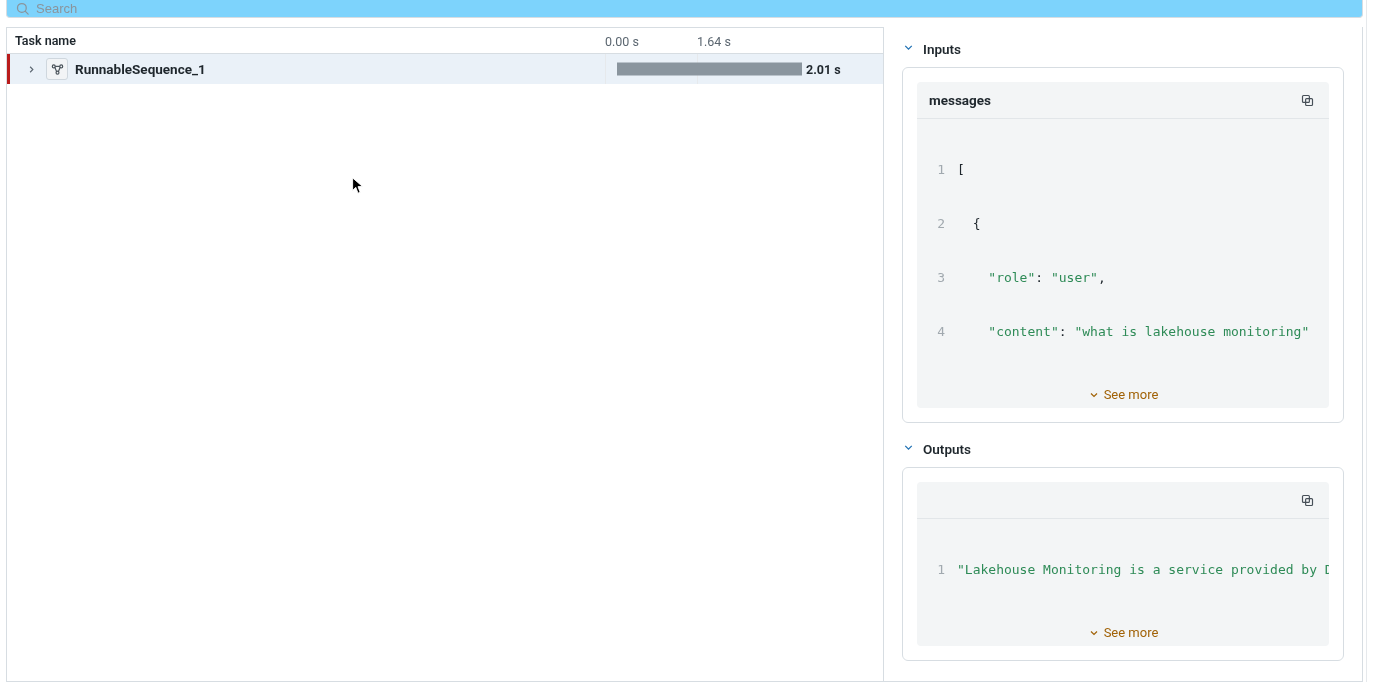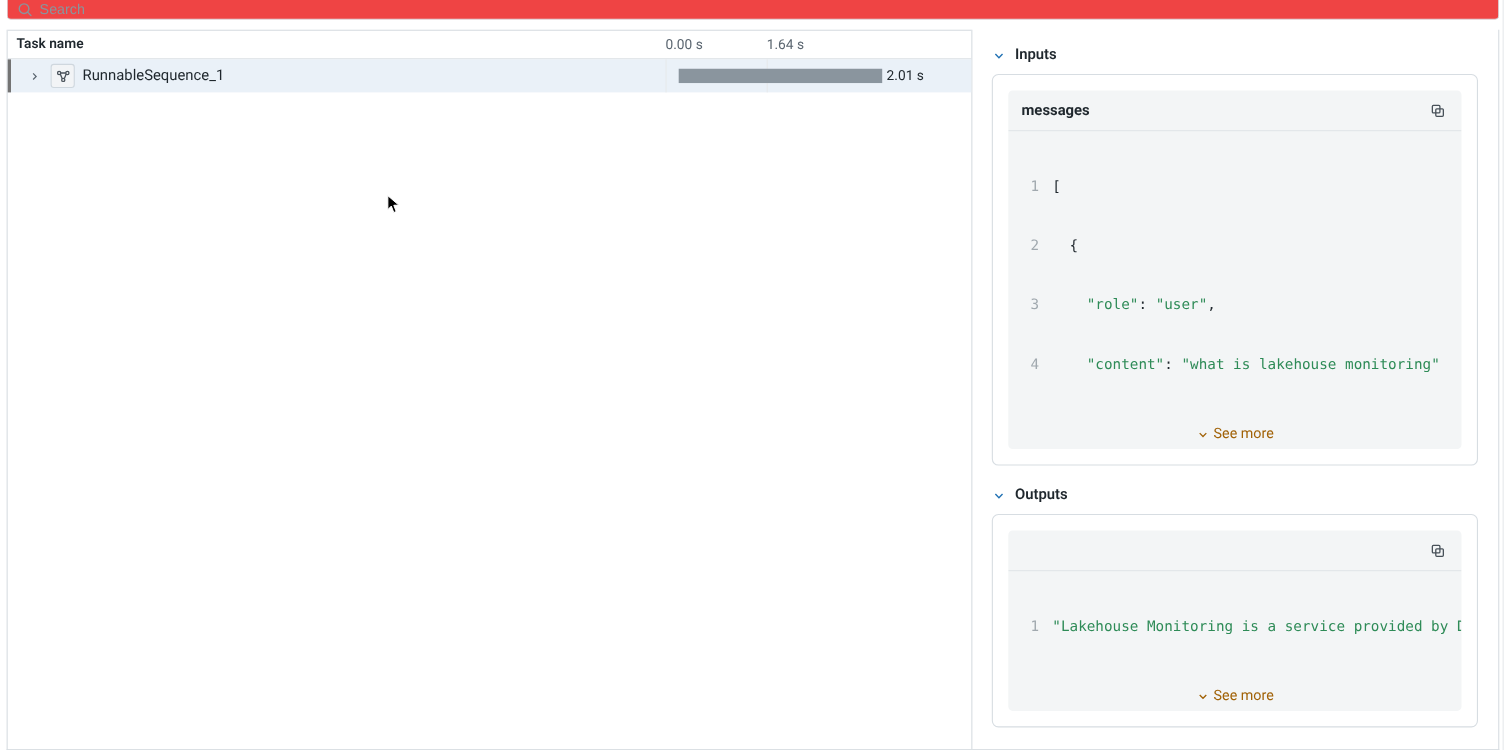--- a/index.html
+++ b/index.html
@@ -25,21 +25,21 @@
   .search-bar {
     height: 18px;
     border: 1px solid #d7dde2;
     border-top: none;
     border-radius: 0 0 4px 4px;
     display: flex;
     align-items: center;
     padding: 0 8px;
     margin-bottom: 9px;
     color: #8a949c;
-    background: #ef4444;
+    background: #7dd3fc;
   }
   .search-bar svg { flex: 0 0 auto; margin-right: 6px; }
   .search-input {
     border: none;
     outline: none;
     flex: 1;
     font-size: 13px;
     color: #333;
     background: transparent;
   }
@@ -88,22 +88,23 @@
     transform: translateY(-50%);
   }
   .tick0 { left: 0px; }
   .tick1 { left: 92px; }
 
   .task-row {
     height: 30px;
     background: #eaf1f8;
     display: flex;
     align-items: center;
-    border-left: 3px solid #737373;
-    position: relative;
+    border-left: 3px solid #b91c1c;
+    position: relative;
+    font-weight: bold;
   }
   .task-left {
     flex: 0 0 595px;
     display: flex;
     align-items: center;
     gap: 7px;
     padding-left: 13px;
   }
   .expand-btn {
     width: 16px; height: 16px;
@@ -149,21 +150,21 @@
   .right-pane {
     flex: 1;
     padding: 14px 18px;
     overflow-y: auto;
     min-height: 0;
   }
   .section {
     margin-bottom: 18px;
   }
   .section-header {
-    display:flex;align-items:flex-end;gap:8px;
+    display:flex;align-items:flex-start;gap:8px;
     font-weight:600;
     font-size:13.5px;
     color:#1f272d;
     margin-bottom:10px;
     cursor:pointer;
   }
   .section-header svg { color:#2272b4; }
   .panel {
     border:1px solid #d7dde2;
     border-radius:6px;

